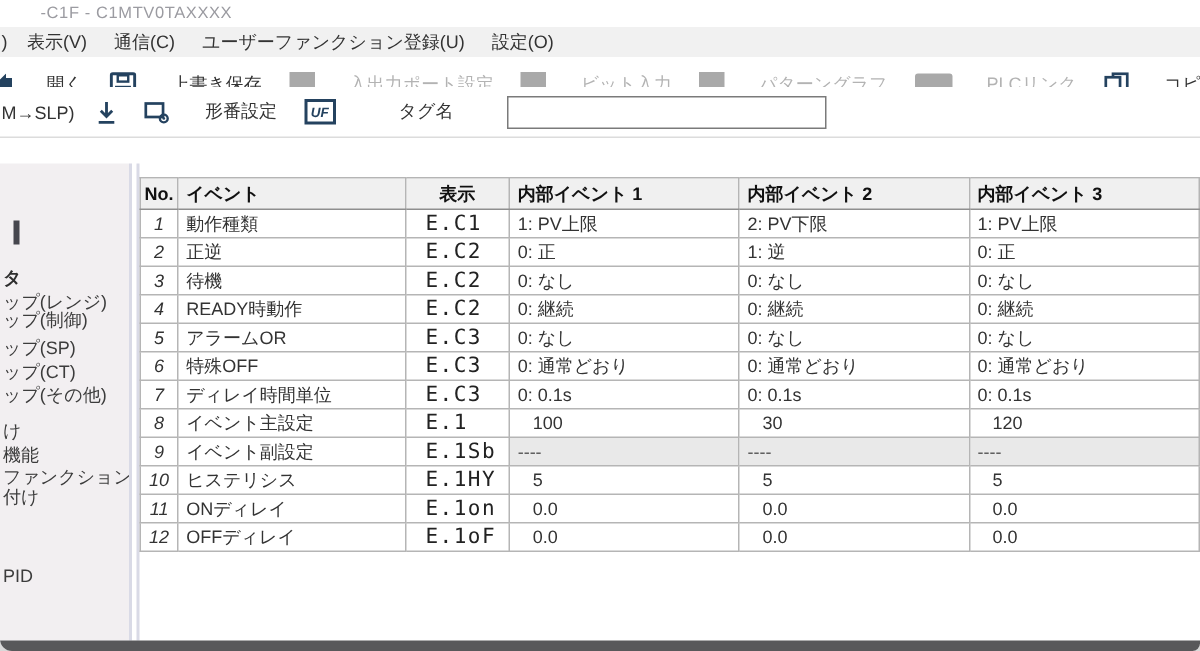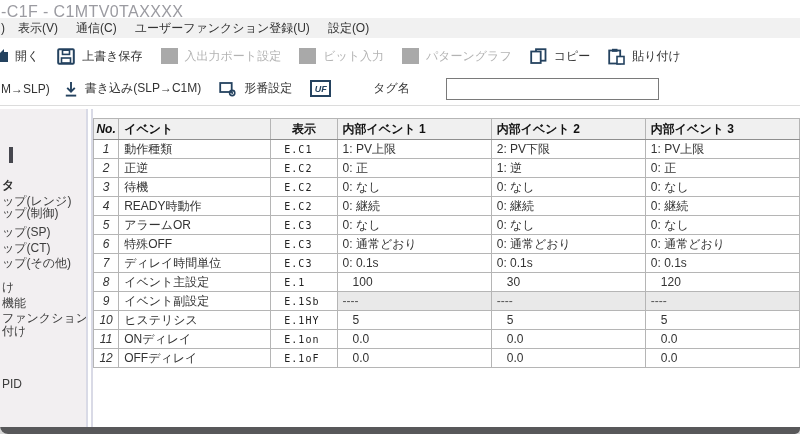--- a/index.html
+++ b/index.html
@@ -4,32 +4,32 @@
 <style>
   html,body{margin:0;padding:0;background:#d8d8d8;}
   #win{
     position:relative;width:800px;height:434px;background:#ffffff;overflow:hidden;
     border-radius:0 0 5px 8px;
     font-family:"Liberation Sans","DejaVu Sans",sans-serif;
     -webkit-font-smoothing:antialiased;
   }
   
   .titlebar{position:absolute;left:0;top:0;width:100%;height:18px;background:#fff;}
-  .title{position:absolute;left:1px;top:3px;font-size:16px;color:#9b9ba1;letter-spacing:.4px;white-space:nowrap;}
+  .title{position:absolute;left:1px;top:3px;font-size:11px;color:#9b9ba1;letter-spacing:.4px;white-space:nowrap;padding-left:26px;}
   
   .menubar{position:absolute;left:0;top:18px;width:100%;height:20px;background:#f1f1f1;
     display:flex;align-items:center;font-size:12px;color:#333;}
   .menu-item{padding:0 9px;white-space:nowrap;cursor:default;}
   .menu-item.frag{padding:0 4px 0 1px;}
   
   .toolbar1{position:absolute;left:0;top:38px;width:100%;height:36px;background:#fff;
     display:flex;align-items:center;font-size:12px;color:#333;}
-  .toolbar2{position:absolute;left:0;top:72px;width:100%;height:34px;background:#fff;
+  .toolbar2{position:absolute;left:0;top:58px;width:100%;height:34px;background:#fff;
     display:flex;align-items:center;font-size:12px;color:#333;border-bottom:1px solid #dcdcdc;box-sizing:border-box;}
-  .tbtn{display:flex;align-items:center;gap:7px;margin-right:18px;white-space:nowrap;cursor:default;}
+  .tbtn{display:flex;align-items:center;gap:23px;margin-right:18px;white-space:nowrap;cursor:default;}
   .tbtn.disabled{color:#b3b3b3;}
   .gray-sq{width:17px;height:16px;background:#a9a9a9;}
   .gray-plc{width:25px;height:14px;background:#a9a9a9;border-radius:2px;}
   .uf-box{width:17px;height:13px;border:2px solid #24425f;color:#24425f;font-size:9px;font-weight:bold;
     display:flex;align-items:center;justify-content:center;letter-spacing:0;font-style:italic;}
   .tag-label{margin-left:24px;}
   .tag-input{margin-left:36px;width:205px;height:20px;border:1px solid #7a7a7a;background:#fff;
     font-size:12px;padding:0 3px;outline:none;}
   .frag-text{margin-left:1px;margin-right:14px;white-space:nowrap;}
   
@@ -39,23 +39,23 @@
   .sfrag.bold{font-weight:bold;color:#2e2e2e;}
   .sbar{position:absolute;left:9px;top:38px;width:4px;height:16px;background:#46464e;}
   .splitter{position:absolute;left:86px;top:109px;width:3px;height:318px;background:#fff;
     border-left:2px solid #d9dae6;border-right:2px solid #d9dae6;cursor:col-resize;}
   
   .tablewrap{position:absolute;left:93px;top:118px;}
   table{border-collapse:collapse;table-layout:fixed;font-size:12px;color:#333;border:1px solid #8f8f8f;}
   th,td{border:1px solid #b5b5b5;height:18px;padding:0 2px 0 5px;overflow:hidden;white-space:nowrap;box-sizing:content-box;}
   thead th{background:#f0f0f0;font-weight:bold;color:#111;text-align:left;height:20px;border-bottom:1px solid #8f8f8f;}
   thead th.c{text-align:center;padding:0;}
-  thead th.no-h{font-style:italic;}
+  thead th.no-h{}
   td.no{text-align:center;font-style:italic;padding:0;color:#333;}
-  td.code{font-family:"DejaVu Sans Mono",monospace;font-size:10px;padding-left:13px;letter-spacing:1px;color:#222;}
+  td.code{font-family:"DejaVu Sans Mono",monospace;font-size:14px;padding-left:13px;letter-spacing:1px;color:#222;}
   td.val.num{padding-left:15px;}
   tr.muted td.val{background:#e9e9e9;color:#555;}
   
   .bottombar{position:absolute;left:0;bottom:0;width:100%;height:7px;background:#58585a;}
   svg{display:block;}
 </style>
 </head>
 <body>
 
 <div id="win">
@@ -96,20 +96,24 @@
       <span>入出力ポート設定</span>
     </div>
     <div class="tbtn disabled">
       <span class="gray-sq"></span>
       <span>ビット入力</span>
     </div>
     <div class="tbtn disabled">
       <span class="gray-sq"></span>
       <span>パターングラフ</span>
     </div>
+    <div class="tbtn disabled">
+      <span class="gray-plc"></span>
+      <span>PLCリンク</span>
+    </div>
     <div class="tbtn">
       <span>
         <svg width="17" height="16" viewBox="0 0 17 16">
           <rect x="6" y="1.2" width="9.5" height="11.5" fill="#fff" stroke="#24425f" stroke-width="1.8"></rect>
           <rect x="1.2" y="3.5" width="9.5" height="11.5" fill="#fff" stroke="#24425f" stroke-width="1.8"></rect>
         </svg>
       </span>
       <span>コピー</span>
     </div>
     <div class="tbtn">
@@ -127,21 +131,20 @@
 
   <div class="toolbar2">
     <span class="frag-text">M→SLP)</span>
     <div class="tbtn">
       <span>
         <svg width="14" height="16" viewBox="0 0 14 16">
           <path d="M7 1 v9 M3.2 6.8 L7 10.6 L10.8 6.8" fill="none" stroke="#24425f" stroke-width="1.9"></path>
           <path d="M1.8 14.6 h10.4" stroke="#24425f" stroke-width="1.9"></path>
         </svg>
       </span>
-      <span>書き込み(SLP→C1M)</span>
     </div>
     <div class="tbtn">
       <span>
         <svg width="18" height="16" viewBox="0 0 18 16">
           <rect x="1.2" y="2" width="11.5" height="9" fill="none" stroke="#24425f" stroke-width="1.8"></rect>
           <circle cx="13.2" cy="12" r="2.6" fill="none" stroke="#24425f" stroke-width="1.6"></circle>
           <circle cx="13.2" cy="12" r="0.9" fill="#24425f"></circle>
         </svg>
       </span>
       <span>形番設定</span>

